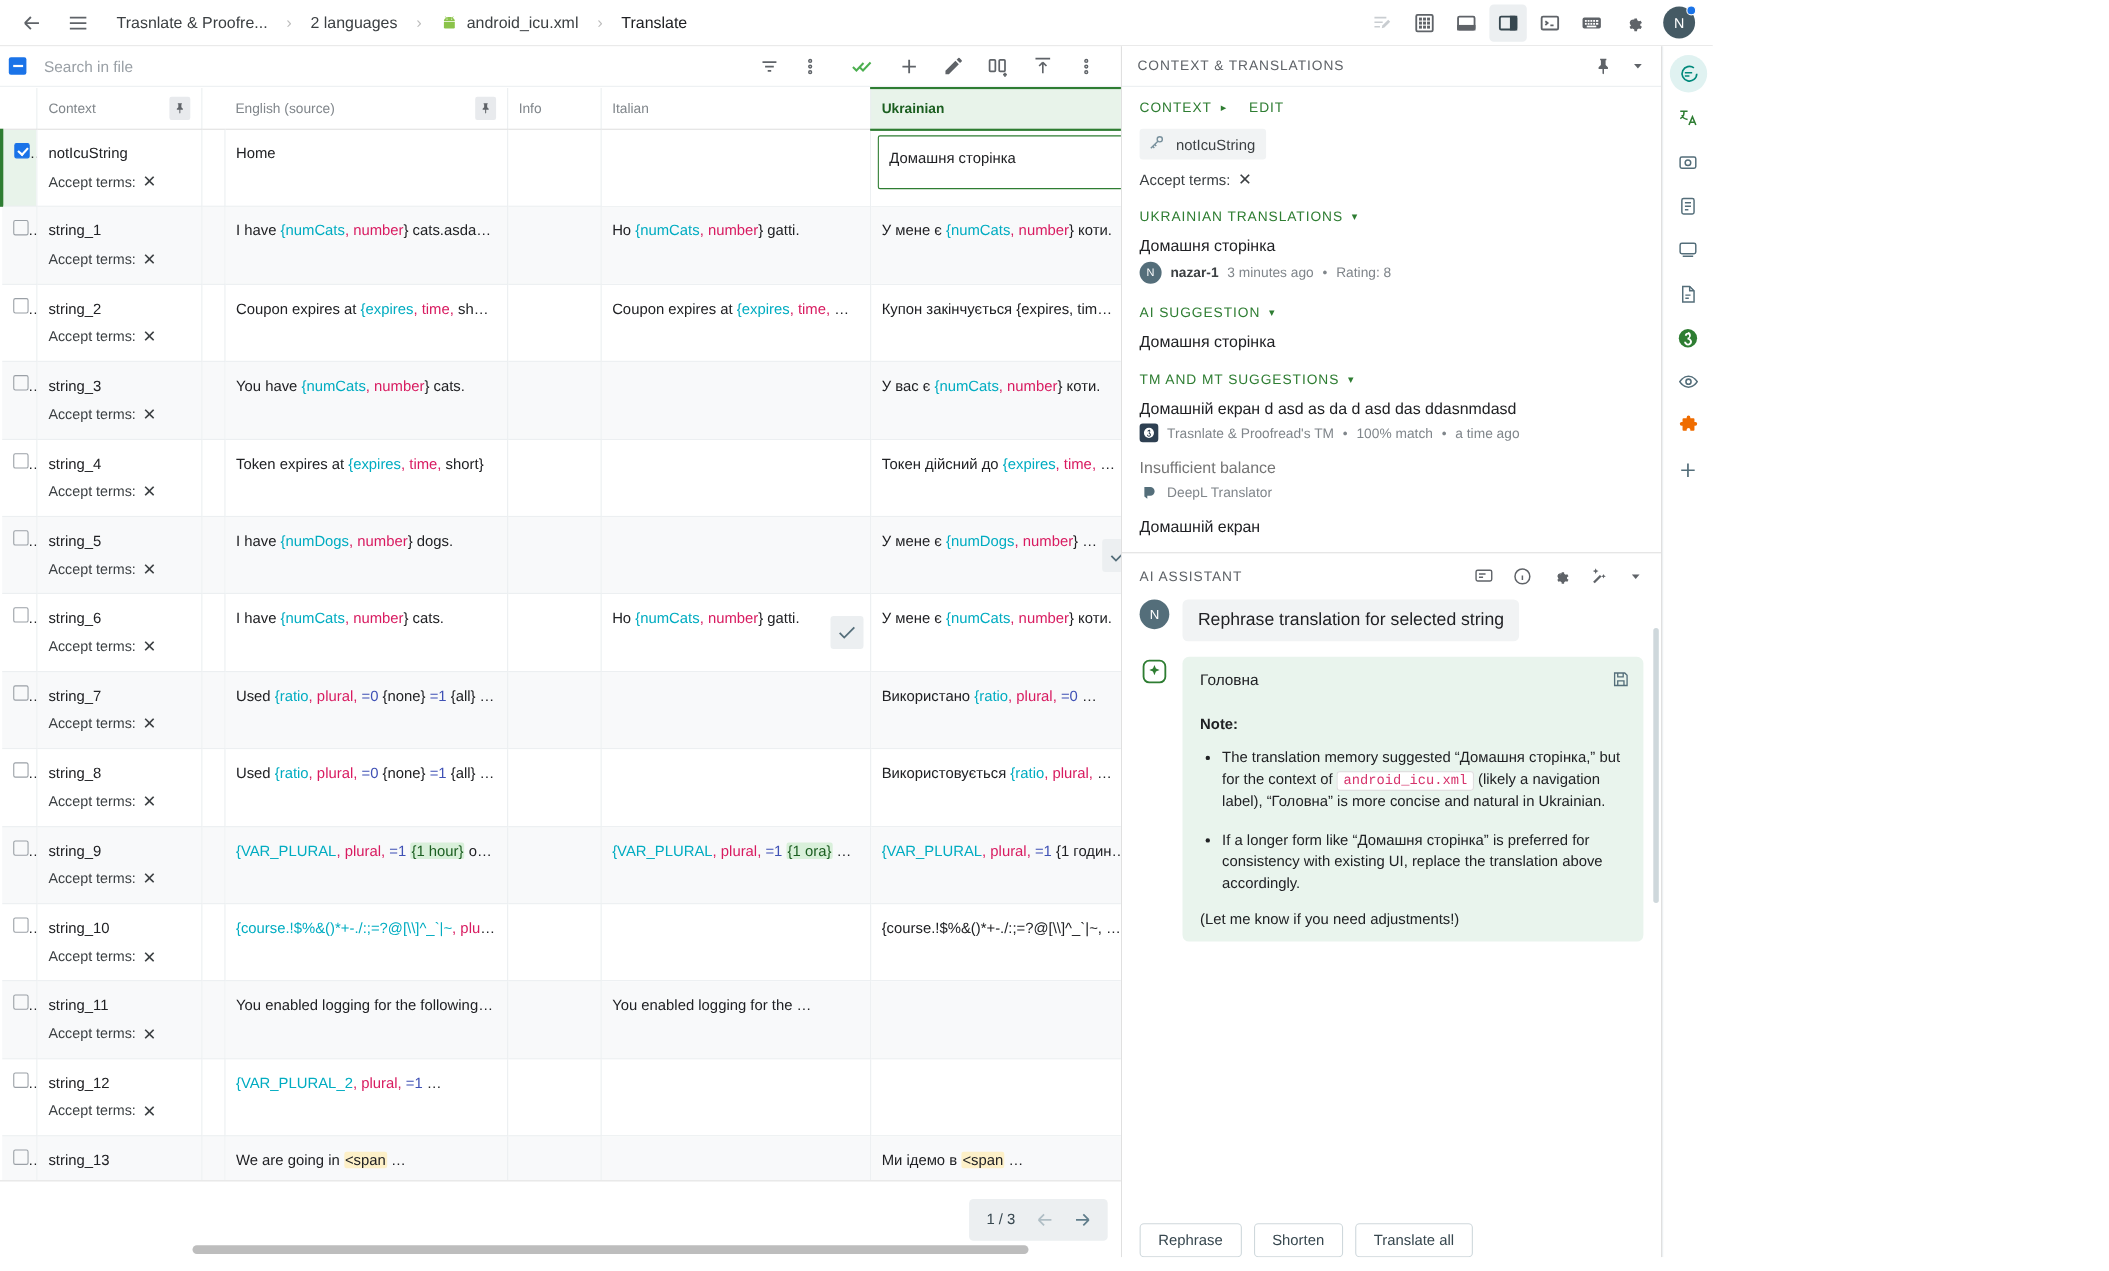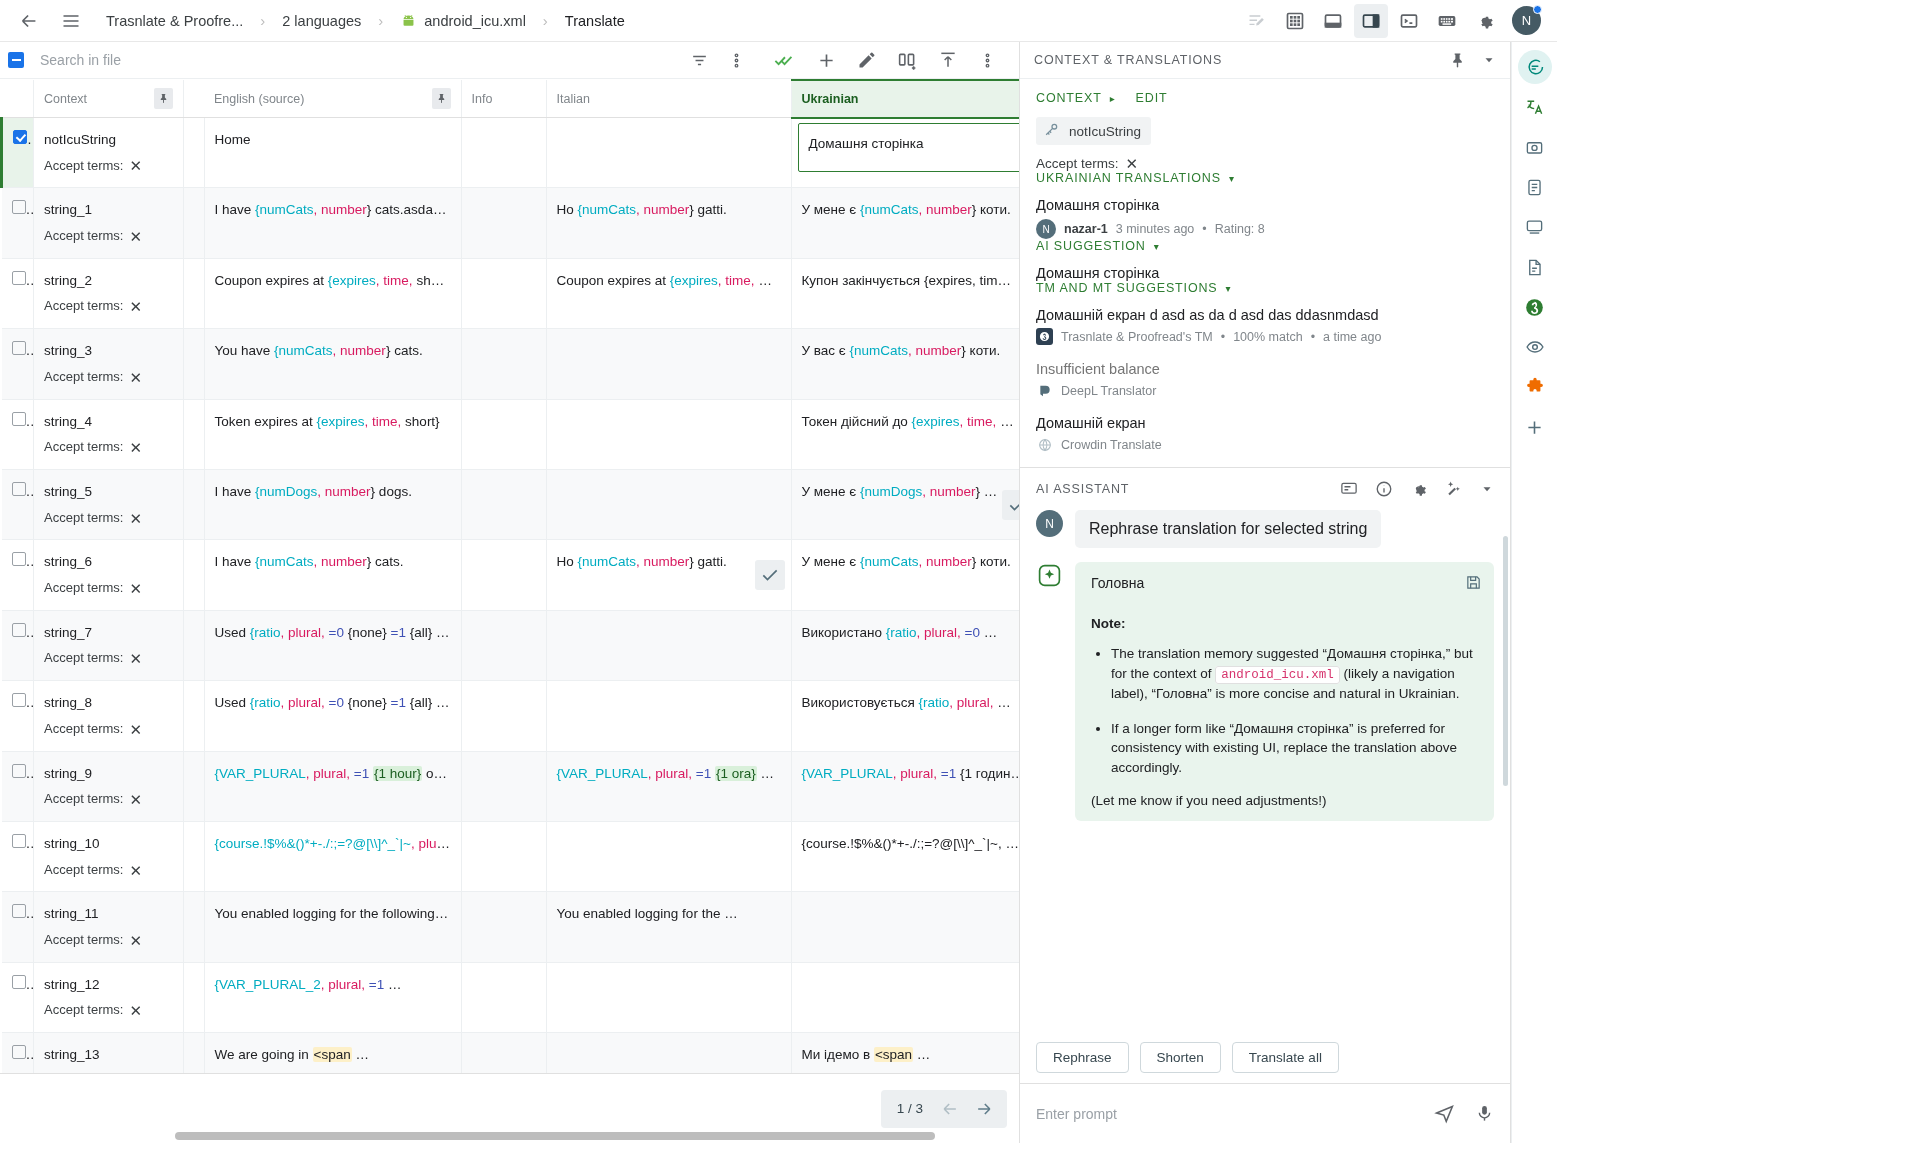--- a/index.html
+++ b/index.html
@@ -115,21 +115,21 @@
   .rp-head { height: 37px; flex: 0 0 37px; display: flex; align-items: center; padding: 0 14px; border-bottom: 1px solid #eceff1; }
   .rp-title { font-size: 12.5px; letter-spacing: .85px; color: #5f6368; }
   .rp-head-icons { margin-left: auto; display: flex; align-items: center; gap: 16px; color: #5f6368; }
   .rp-head-icons .ic { cursor: pointer; display: flex; }
   .ctx-section { padding: 12px 16px 14px 16px; overflow: hidden; flex: 0 0 auto; }
   .sec-label { font-size: 12.5px; letter-spacing: .85px; color: #2e7d32; display: flex; align-items: center; gap: 8px; margin-bottom: 12px; }
   .sec-label .caret { color: #2e7d32; font-size: 10px; }
   .sec-label .edit-link { color: #2e7d32; margin-left: 12px; cursor: pointer; letter-spacing:.85px; }
   .keychip { display: inline-flex; align-items: center; gap: 9px; background: #f1f3f4; border-radius: 3px; padding: 4px 10px 4px 7px; font-size: 13.5px; color: #3c4043; }
   .accept-line { font-size: 13.5px; color: #3c4043; margin-top: 11px; display: flex; align-items: center; gap: 7px; }
-  .sec-gap { }
+  .sec-gap { margin-top: 19px; }
   .tr-text { font-size: 14.5px; color: #202124; margin-bottom: 6px; }
   .tr-meta { display: flex; align-items: center; gap: 8px; font-size: 12.5px; color: #80868b; }
   .mini-av { width: 20px; height: 20px; border-radius: 50%; background: #546e7a; color: #fff; font-size: 10px; display: flex; align-items: center; justify-content: center; }
   .tr-meta .who { color: #3c4043; font-weight: bold; }
   .src-line { display: flex; align-items: center; gap: 8px; font-size: 12.5px; color: #80868b; margin-top: 5px; }
   .src-badge { width: 17px; height: 17px; border-radius: 3px; display:flex; align-items:center; justify-content:center; font-size:9px; }
   .sug-title { font-size: 14.5px; color: #202124; }
   .sug-title.muted { color: #757575; }
   .sug-block { margin-top: 16px; }
 
@@ -717,29 +717,20 @@
                 <svg width="16" height="16" viewBox="0 0 24 24" fill="#546e7a">
                     <path d="M5 4h8a6 6 0 0 1 0 12H9v4l-4-3V4z"></path>
                   </svg>
               </span>
               <span>DeepL Translator</span>
             </div>
           </div>
 
           <div class="sug-block">
             <div class="sug-title">Домашній екран</div>
-            <div class="src-line">
-              <span class="src-badge">
-                <svg width="16" height="16" viewBox="0 0 24 24" fill="none" stroke="#b0bec5" stroke-width="1.7">
-                    <circle cx="12" cy="12" r="8"></circle>
-                    <path d="M4 12h16M12 4a13 13 0 0 1 0 16 13 13 0 0 1 0-16z"></path>
-                  </svg>
-              </span>
-              <span>Crowdin Translate</span>
-            </div>
           </div>
         </div>
       </div>
 
       <div class="ai-sec">
         <div class="ai-head">
           <span class="rp-title">AI ASSISTANT</span>
           <span class="ai-head-icons">
             <span class="ic">
               <svg width="18" height="18" viewBox="0 0 24 24" fill="none" stroke="currentColor" stroke-width="1.7">
@@ -808,37 +799,20 @@
         </div>
 
         <div class="whatnext">
           <div class="chips">
             <span class="chip">Rephrase</span>
             <span class="chip">Shorten</span>
             <span class="chip">Translate all</span>
           </div>
         </div>
 
-        <div class="prompt-bar">
-          <input class="prompt-input" placeholder="Enter prompt" style="">
-          <span class="prompt-icons">
-            <span class="ic">
-              <svg width="21" height="21" viewBox="0 0 24 24" fill="none" stroke="currentColor" stroke-width="1.8">
-                  <path d="M3 11.5L21 4l-7 17-2.8-7.2L3 11.5z"></path>
-                </svg>
-            </span>
-            <span class="ic">
-              <svg width="19" height="19" viewBox="0 0 24 24" fill="currentColor">
-                  <rect x="9" y="2.5" width="6" height="11" rx="3"></rect>
-                  <path d="M5.5 11a6.5 6.5 0 0 0 13 0" fill="none" stroke="currentColor" stroke-width="1.8"></path>
-                  <path d="M12 17.5V21" stroke="currentColor" stroke-width="1.8"></path>
-                </svg>
-            </span>
-          </span>
-        </div>
       </div>
     </div>
 
     <div class="rail">
       <div class="rail-btn teal">
         <svg width="20" height="20" viewBox="0 0 24 24" fill="none" stroke="currentColor" stroke-width="1.8">
             <path d="M21 12a8 8 0 1 1-3.1-6.3"></path>
             <path d="M8 11h8M8 14.5h5"></path>
           </svg>
       </div>

